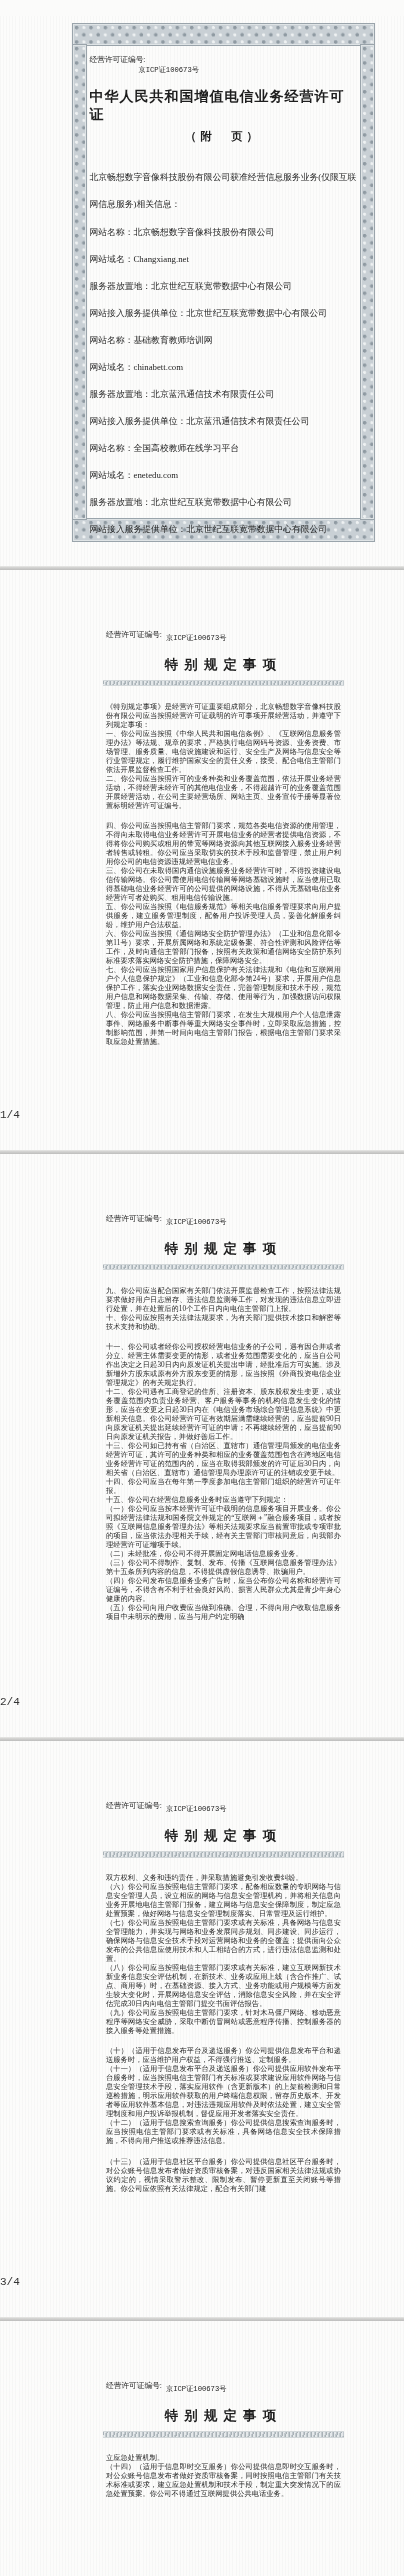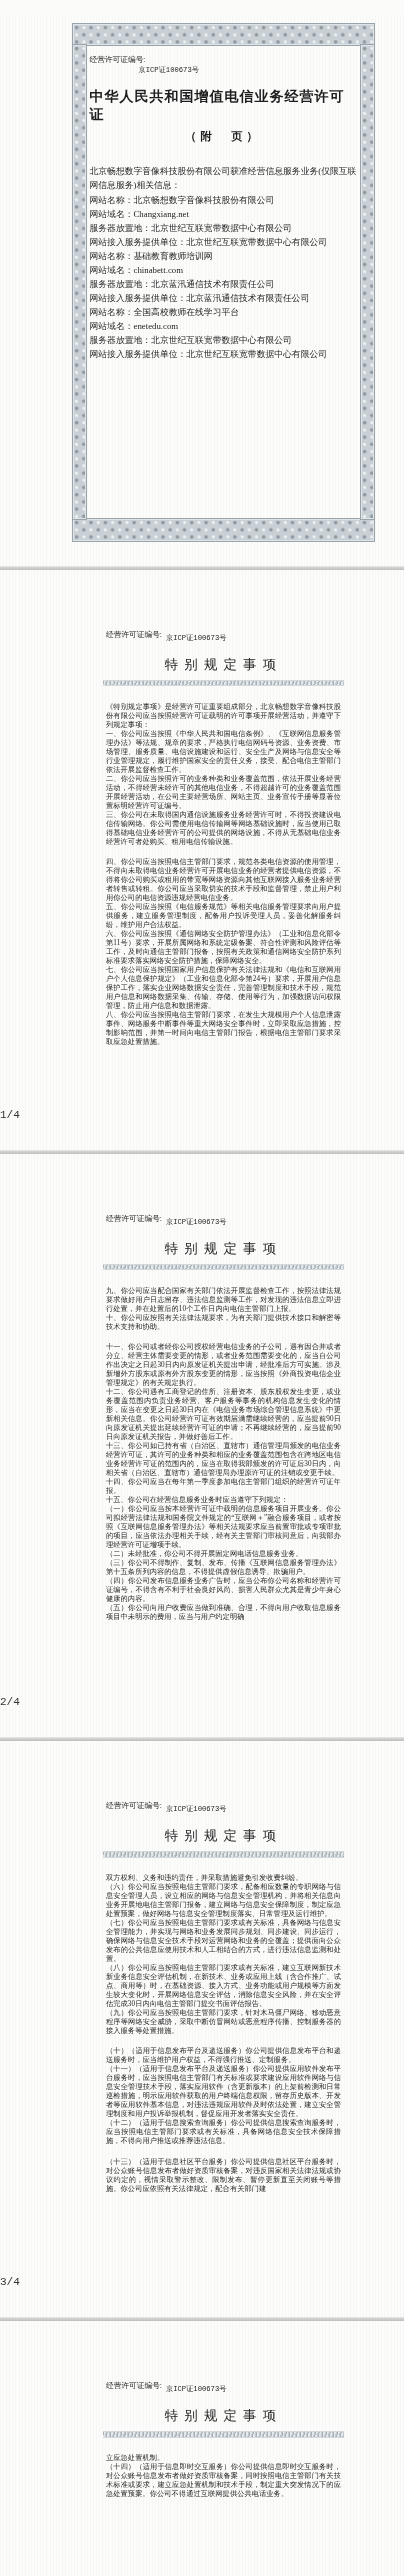--- a/index.html
+++ b/index.html
@@ -61,38 +61,38 @@
   .cover-license .lbl{display:block;}
   .cover-license .num{display:block;margin:0.5px 0 0 49px;font-family:"Liberation Mono","DejaVu Sans Mono",monospace;font-size:7.2px;}
   .cert-title{
     margin-top:12.4px;
     font-size:14px;font-weight:700;letter-spacing:1px;
   }
   .cert-subtitle{
     margin-top:5.2px;text-align:center;
     font-size:11.3px;font-weight:700;letter-spacing:4.1px;
   }
-  .cover-body{margin-top:19.6px;font-size:8.8px;line-height:14px;}
+  .cover-body{margin-top:19.6px;font-size:8.8px;line-height:27px;}
   .cover-intro{margin-bottom:1px;}
   .info-line{}
 
   
   .prov-header{
     margin:60px 64px 0 64px;
     font-size:7.7px;
     display:flex;align-items:flex-start;
   }
   .prov-header .num{
     margin:3.6px 0 0 4.1px;
     font-family:"Liberation Mono","DejaVu Sans Mono",monospace;
     font-size:7.2px;
   }
   .prov-title{
     margin-top:12.4px;text-align:center;
-    font-size:13.4px;font-weight:400;letter-spacing:6.2px;
+    font-size:13.4px;font-weight:700;letter-spacing:6.2px;
   }
   .ornament{
     margin:6.2px 61px 0 61px;height:4.6px;
     background:repeating-linear-gradient(100deg,
       #a9b2b7 0 1px,#e4e8ea 1px 2.6px,#c2c9cd 2.6px 3.6px);
     border-top:0.5px solid #d3d8da;
     border-bottom:0.5px solid #d3d8da;
   }
   .prov-body{
     margin:16.5px 64px 0 64px;
@@ -153,22 +153,22 @@
     <div class="prov-header">
       <span>经营许可证编号:</span>
       <span class="num">京ICP证100673号</span>
     </div>
     <div class="prov-title">特别规定事项</div>
     <div class="ornament"></div>
     <div class="prov-body">
       <p class="para">《特别规定事项》是经营许可证重要组成部分，北京畅想数字音像科技股份有限公司应当按照经营许可证载明的许可事项开展经营活动，并遵守下列规定事项：</p>
       <p class="para">一、你公司应当按照《中华人民共和国电信条例》、《互联网信息服务管理办法》等法规、规章的要求，严格执行电信网码号资源、业务资费、市场管理、服务质量、电信设施建设和运行、安全生产及网络与信息安全等行业管理规定，履行维护国家安全的责任义务，接受、配合电信主管部门依法开展监督检查工作。</p>
       <p class="para">二、你公司应当按照许可的业务种类和业务覆盖范围，依法开展业务经营活动，不得经营未经许可的其他电信业务，不得超越许可的业务覆盖范围开展经营活动，在公司主要经营场所、网站主页、业务宣传手册等显著位置标明经营许可证编号。</p>
+      <p class="para gap">四、你公司应当按照电信主管部门要求，规范各类电信资源的使用管理，不得向未取得电信业务经营许可开展电信业务的经营者提供电信资源，不得将你公司购买或租用的带宽等网络资源向其他互联网接入服务业务经营者转售或转租。你公司应当采取切实的技术手段和监督管理，禁止用户利用你公司的电信资源违规经营电信业务。</p>
       <p class="para">三、你公司在未取得国内通信设施服务业务经营许可时，不得投资建设电信传输网络。你公司需使用电信传输网等网络基础设施时，应当使用已取得基础电信业务经营许可的公司提供的网络设施，不得从无基础电信业务经营许可者处购买、租用电信传输设施。</p>
-      <p class="para gap">四、你公司应当按照电信主管部门要求，规范各类电信资源的使用管理，不得向未取得电信业务经营许可开展电信业务的经营者提供电信资源，不得将你公司购买或租用的带宽等网络资源向其他互联网接入服务业务经营者转售或转租。你公司应当采取切实的技术手段和监督管理，禁止用户利用你公司的电信资源违规经营电信业务。</p>
       <p class="para">五、你公司应当按照《电信服务规范》等相关电信服务管理要求向用户提供服务，建立服务管理制度，配备用户投诉受理人员，妥善化解服务纠纷，维护用户合法权益。</p>
       <p class="para">六、你公司应当按照《通信网络安全防护管理办法》（工业和信息化部令第11号）要求，开展所属网络和系统定级备案、符合性评测和风险评估等工作，及时向通信主管部门报备，按照有关政策和通信网络安全防护系列标准要求落实网络安全防护措施，保障网络安全。</p>
       <p class="para">七、你公司应当按照国家用户信息保护有关法律法规和《电信和互联网用户个人信息保护规定》（工业和信息化部令第24号）要求，开展用户信息保护工作，落实企业网络数据安全责任，完善管理制度和技术手段，规范用户信息和网络数据采集、传输、存储、使用等行为，加强数据访问权限管理，防止用户信息和数据泄露。</p>
       <p class="para">八、你公司应当按照电信主管部门要求，在发生大规模用户个人信息泄露事件、网络服务中断事件等重大网络安全事件时，立即采取应急措施，控制影响范围，并第一时间向电信主管部门报告，根据电信主管部门要求采取应急处置措施。</p>
     </div>
     <div class="page-num">1/4</div>
   </div>
 
   <div class="divider"></div>
 

